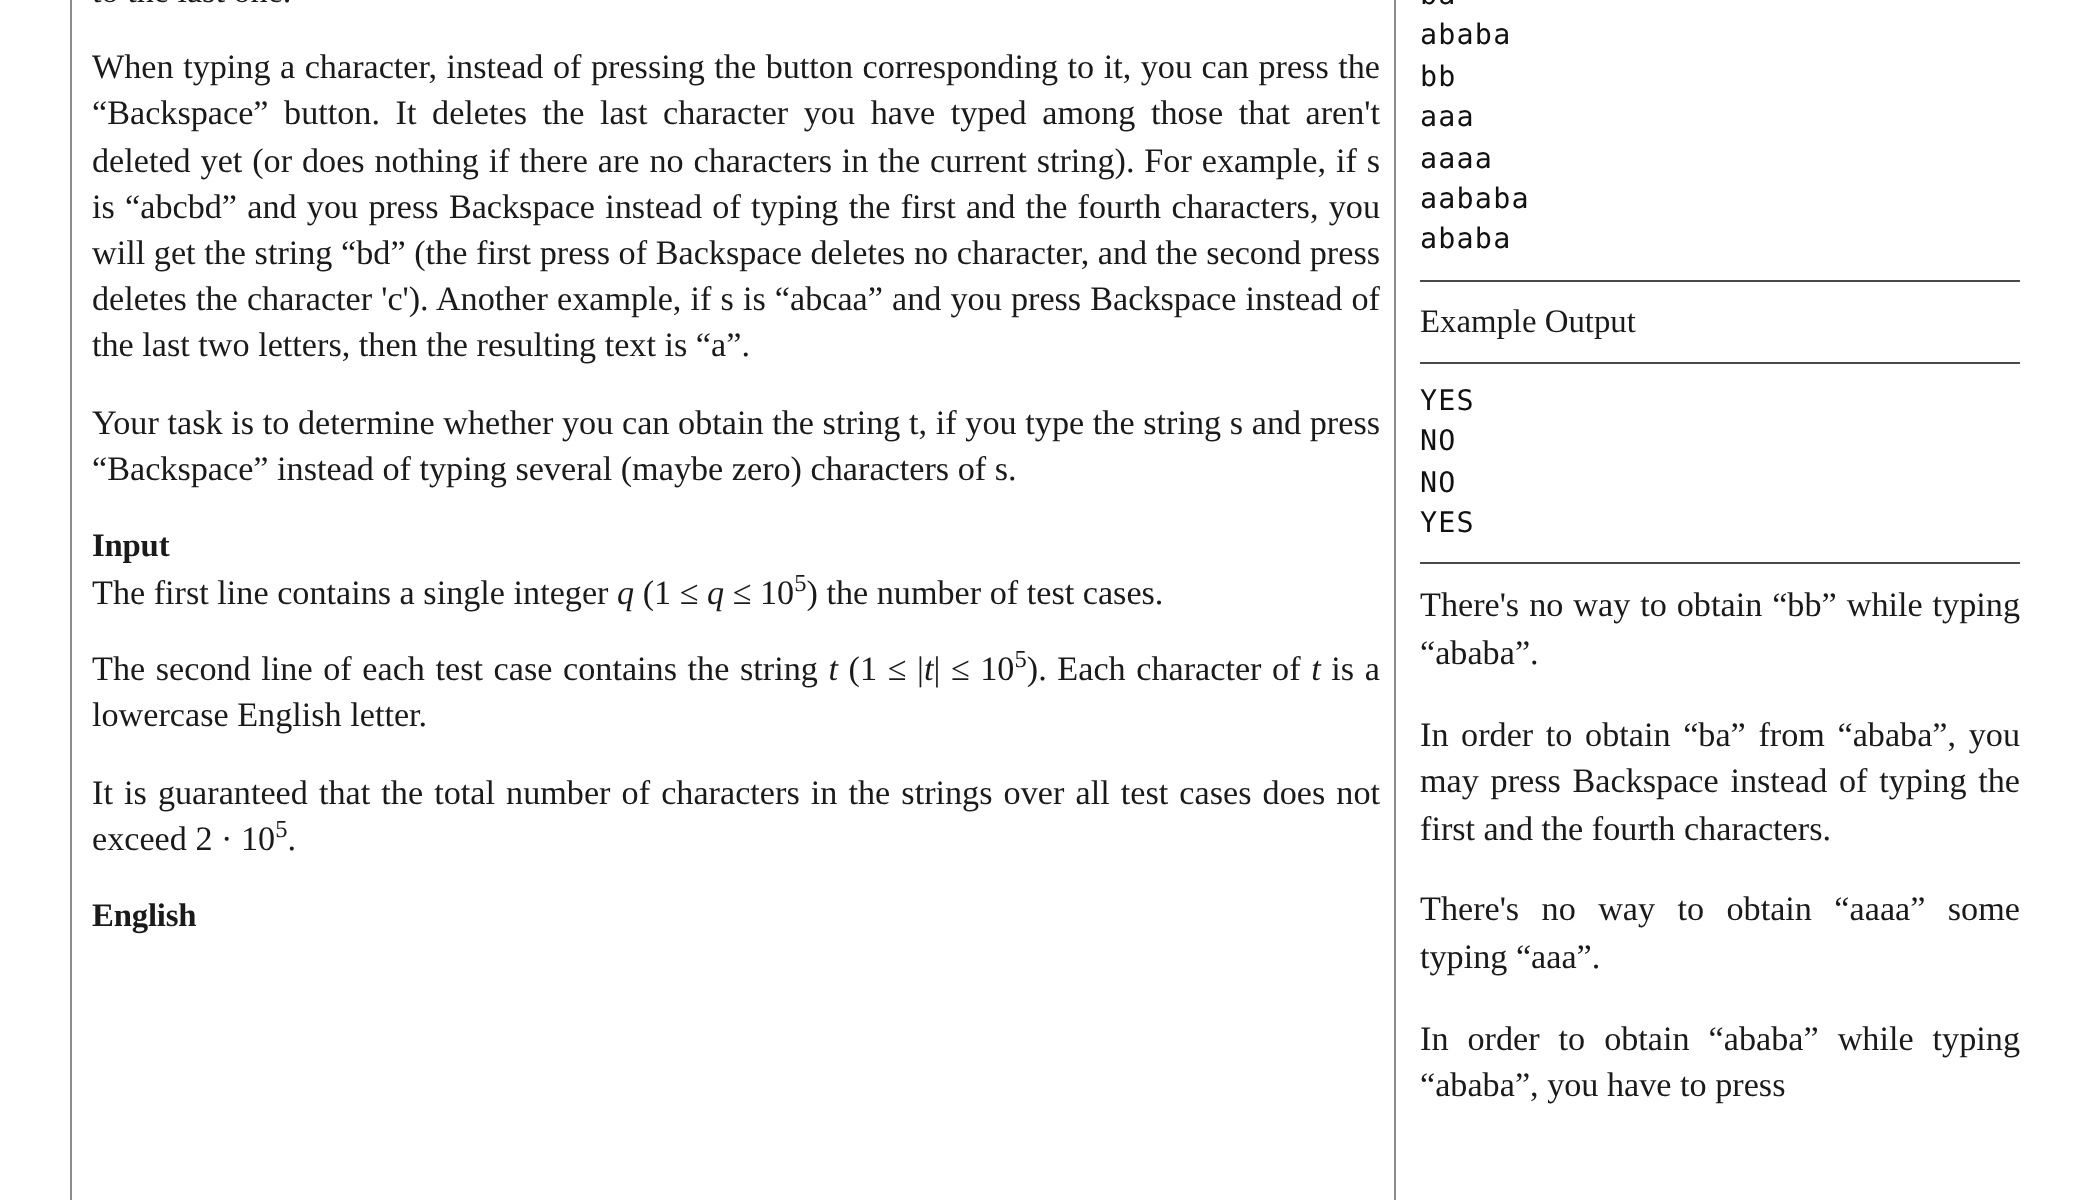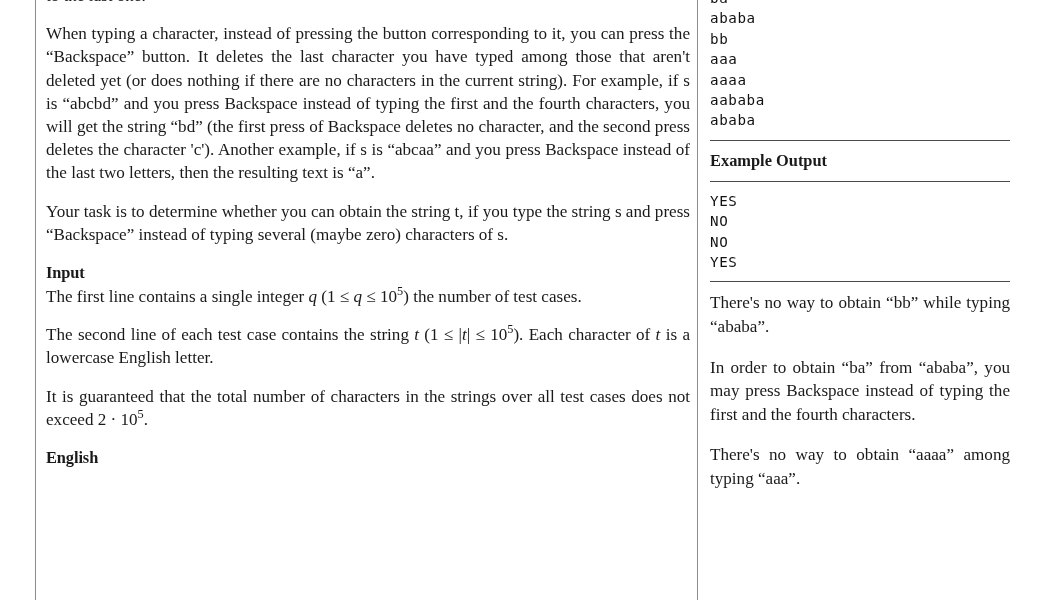--- a/index.html
+++ b/index.html
@@ -96,21 +96,21 @@
   }
   .hr {
     width: 300px;
     height: 1px;
     background: #4a4a4a;
     margin: 9px 0 9px 0;
   }
   .col-right h3 {
     margin: 0;
     font-size: 16.4px;
-    font-weight: bold;
+    font-weight: normal;
     line-height: 22px;
   }
   .col-right p {
     margin: 0 0 17px 0;
     font-size: 17.1px;
     line-height: 23.6px;
     text-align: justify;
     text-justify: inter-word;
   }
   .sup {
@@ -173,17 +173,18 @@
     <div class="code-block">YES
 NO
 NO
 YES</div>
 
     <div class="hr"></div>
 
 
     <p>There's no way to obtain “bb” while typing “ababa”.</p>
     <p>In order to obtain “ba” from “ababa”, you may press Backspace instead of typing the first and the fourth characters.</p>
-    <p>There's no way to obtain “aaaa” among typing “aaa”.</p>
+    <p>There's no way to obtain “aaaa” some typing “aaa”.</p>
+    <p>In order to obtain “ababa” while typing “ababa”, you have to press</p>
 
   </div>
 
 </div>
 
 </body></html>

